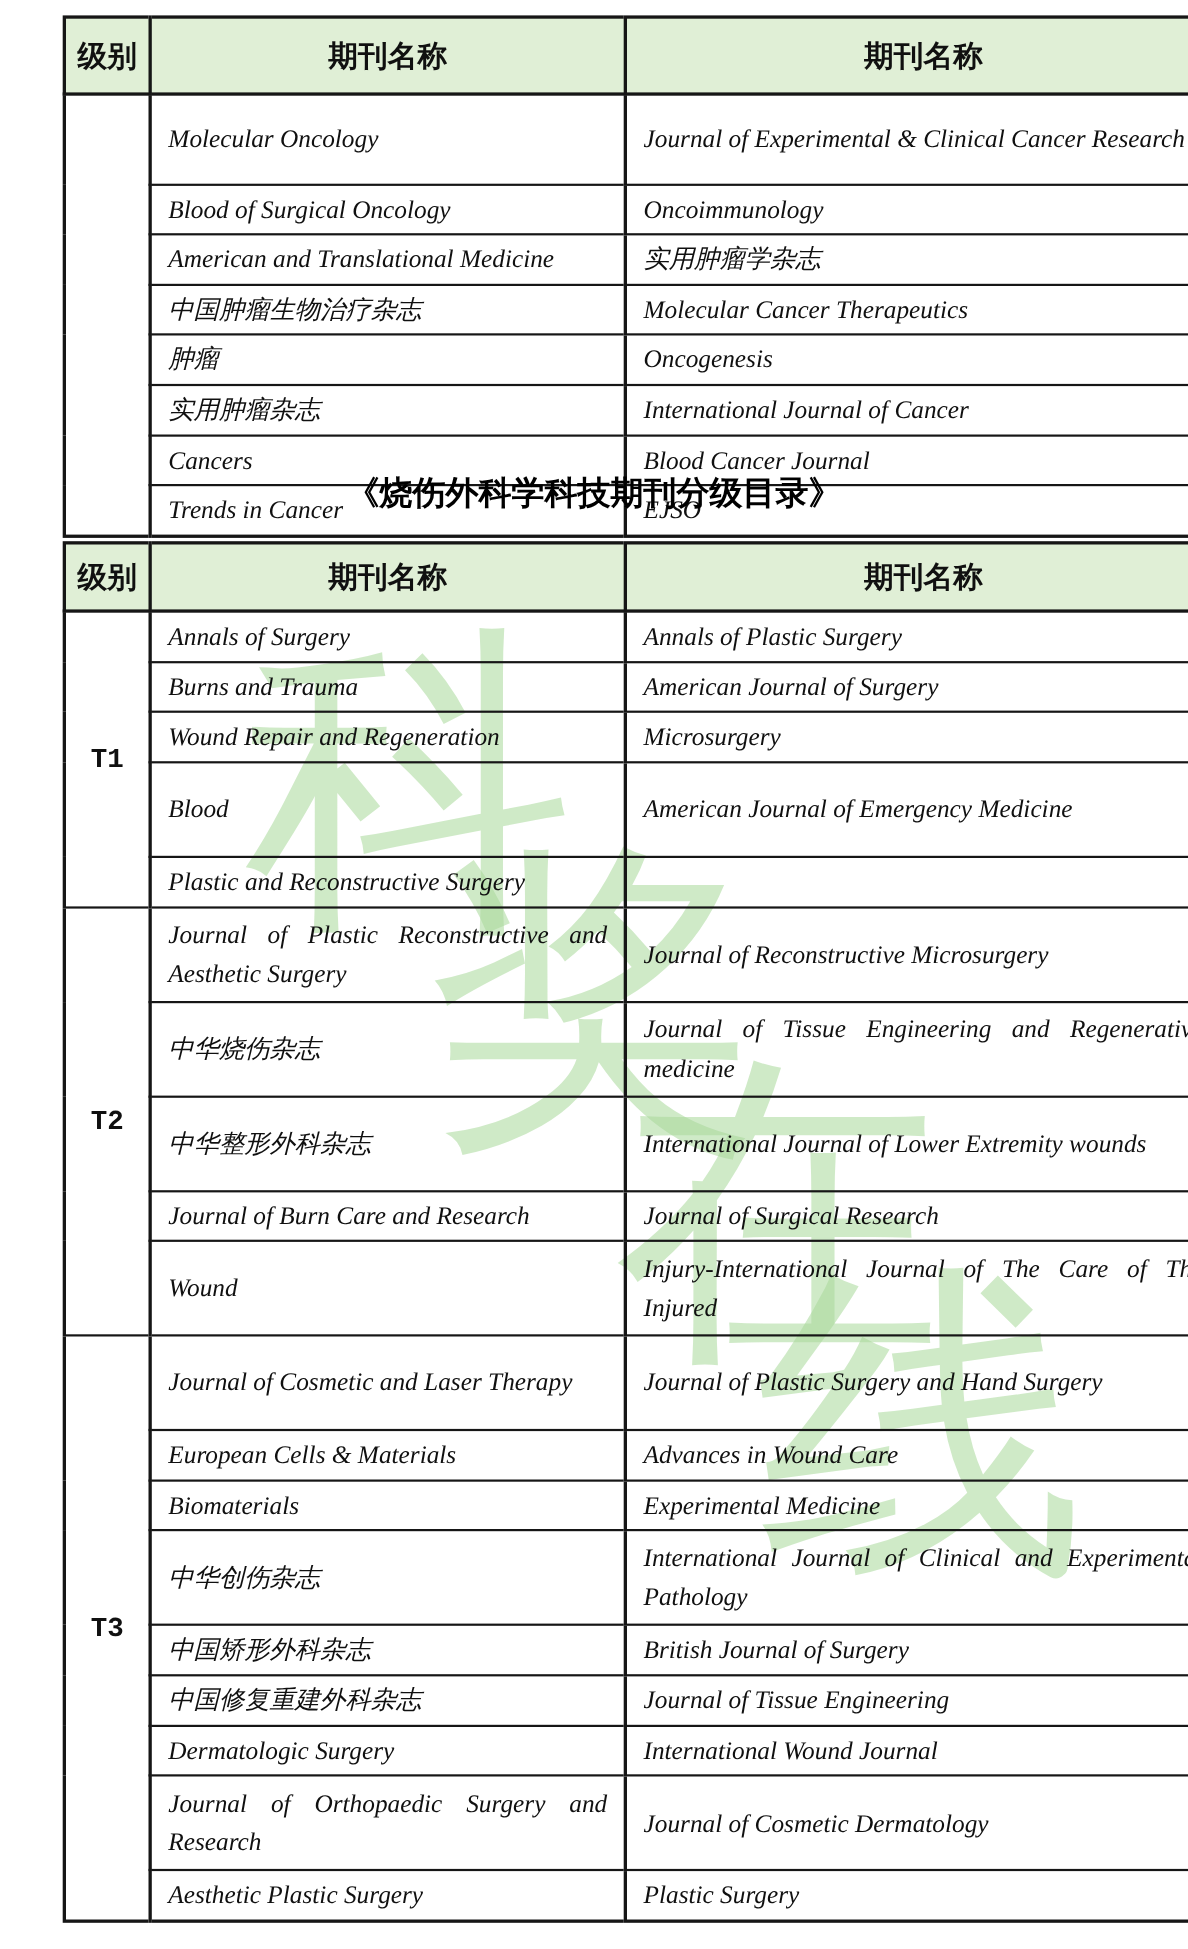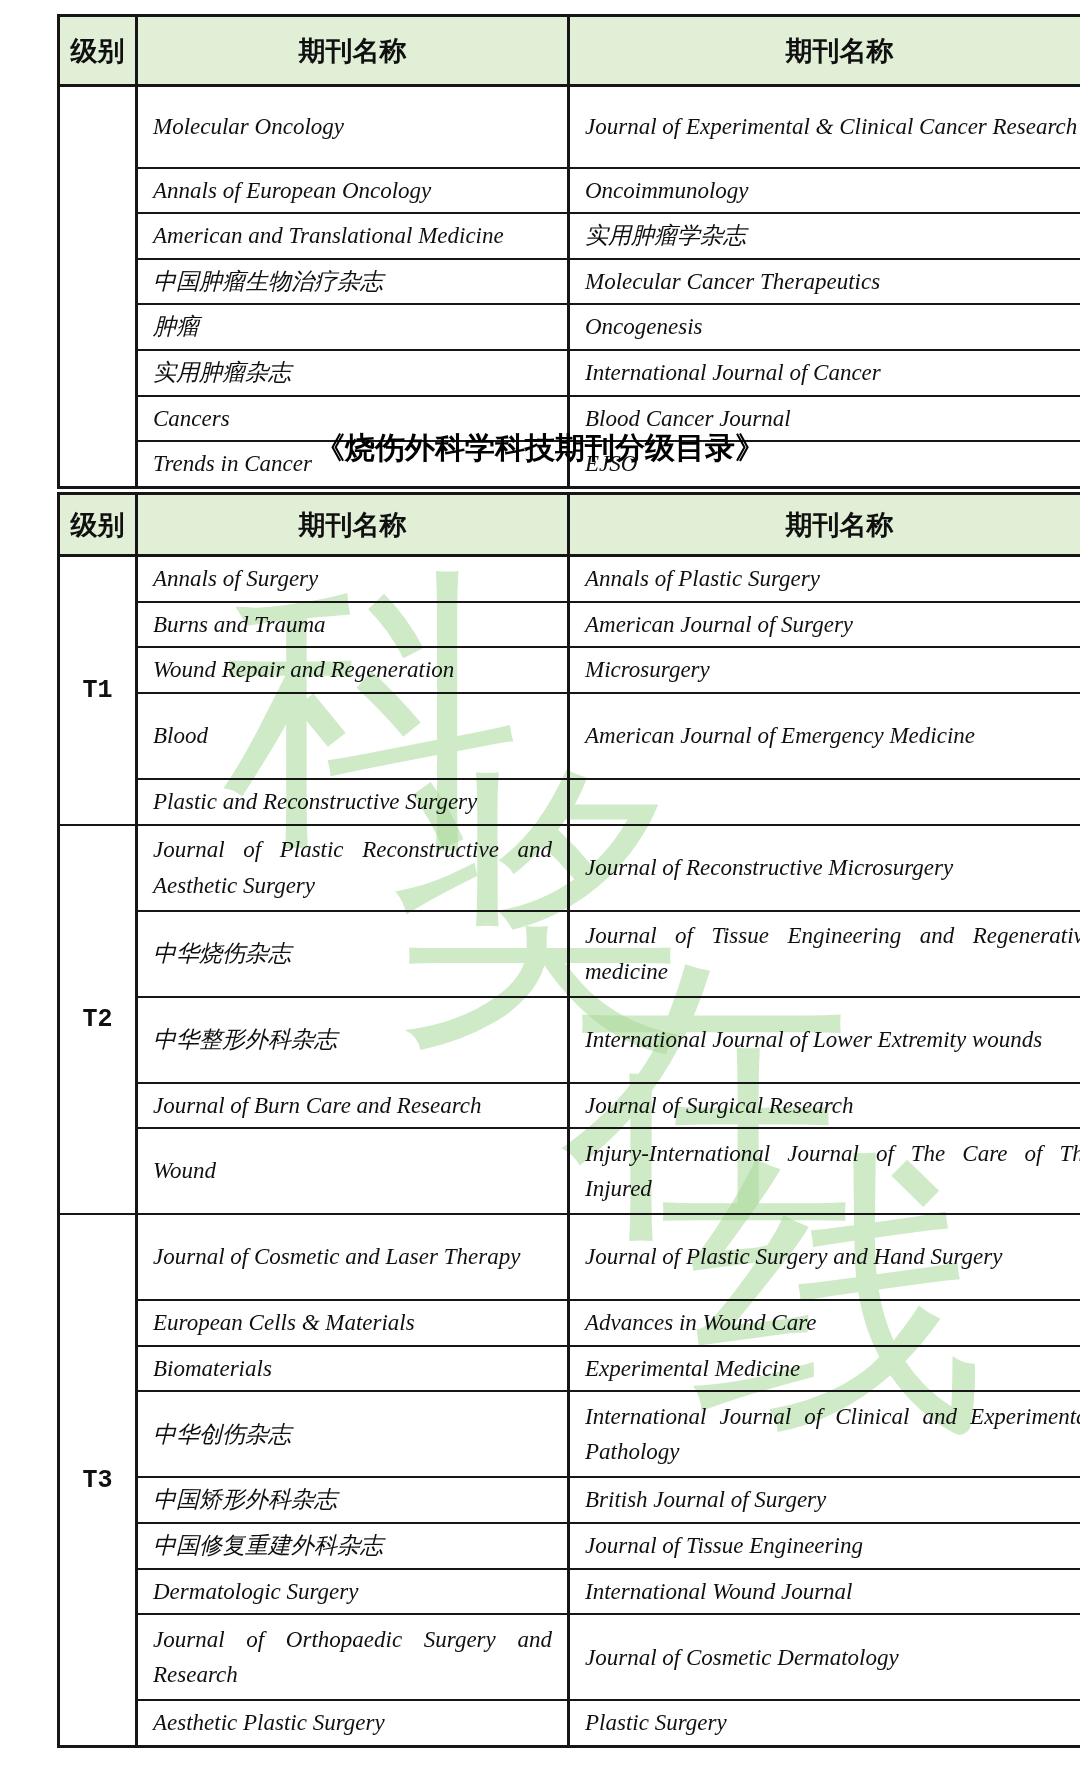--- a/index.html
+++ b/index.html
@@ -86,21 +86,21 @@
             <th>期刊名称</th>
           </tr>
         </thead>
         <tbody>
           <tr class="tall">
             <td class="level-cell" rowspan="8"></td>
             <td class="name-cell">Molecular Oncology</td>
             <td class="name-cell">Journal of Experimental &amp; Clinical Cancer Research</td>
           </tr>
           <tr>
-            <td class="name-cell">Annals of European Oncology</td>
+            <td class="name-cell">Blood of Surgical Oncology</td>
             <td class="name-cell">Oncoimmunology</td>
           </tr>
           <tr>
             <td class="name-cell">American and Translational Medicine</td>
             <td class="name-cell">实用肿瘤学杂志</td>
           </tr>
           <tr>
             <td class="name-cell">中国肿瘤生物治疗杂志</td>
             <td class="name-cell">Molecular Cancer Therapeutics</td>
           </tr>

